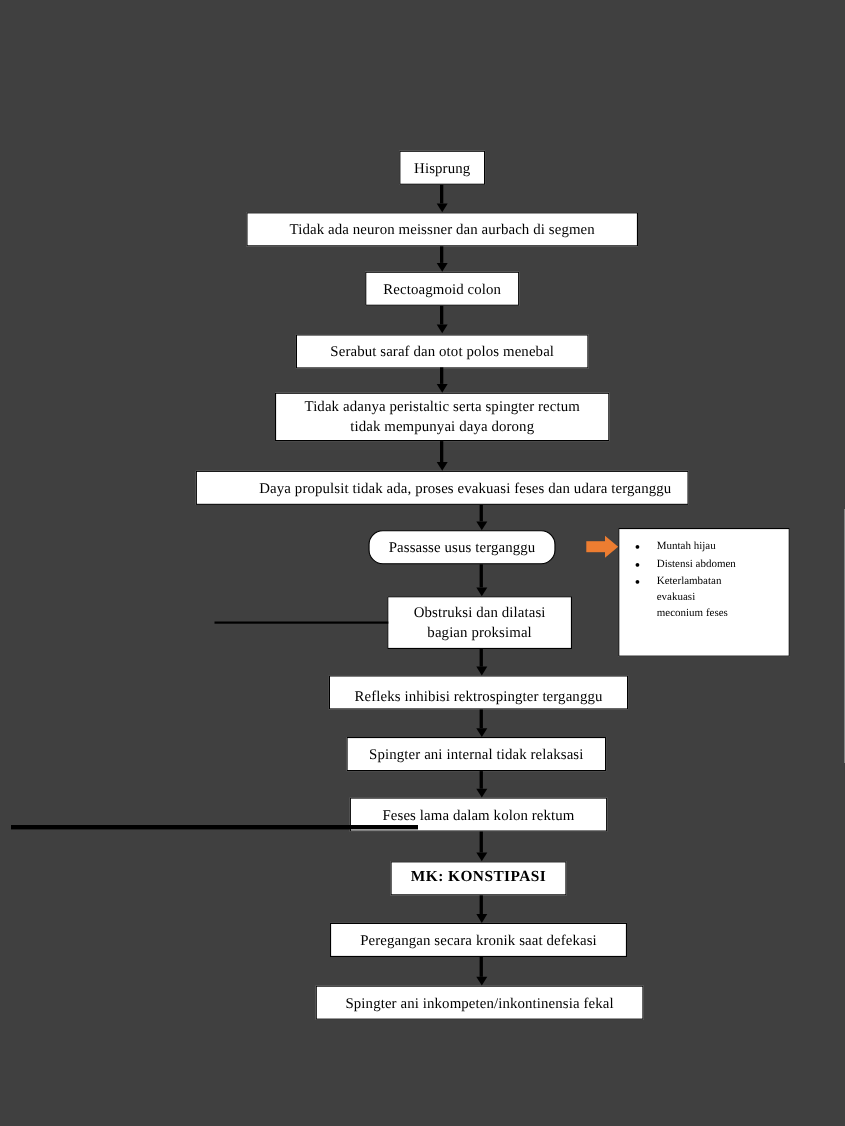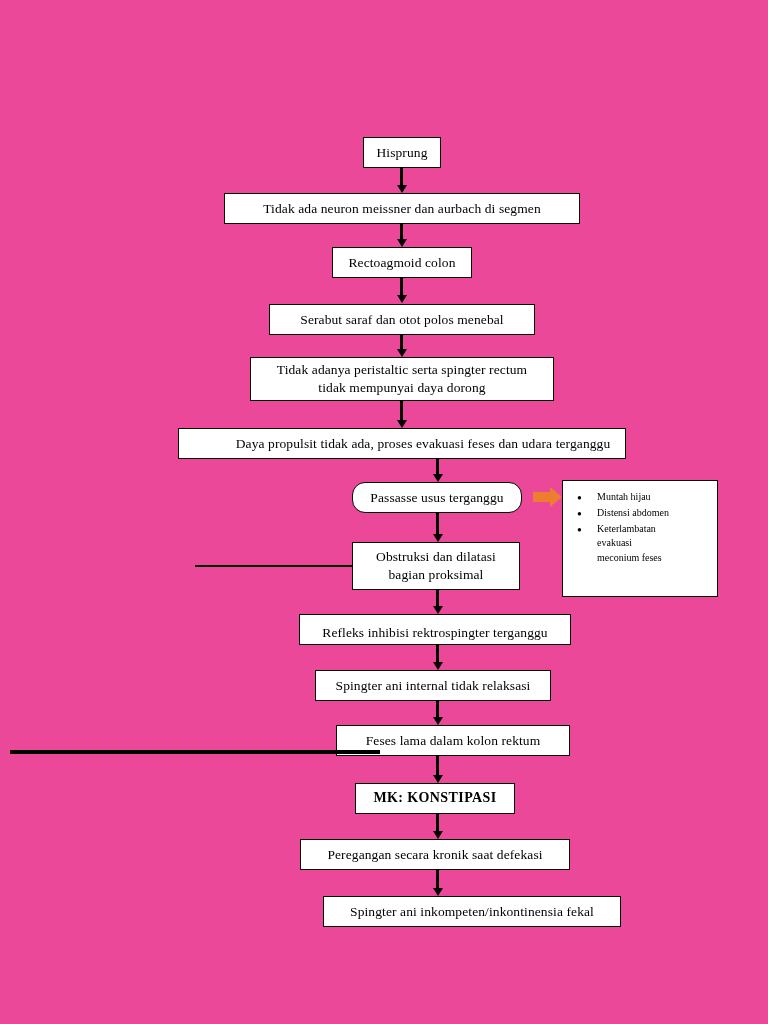--- a/index.html
+++ b/index.html
@@ -9,21 +9,21 @@
     background: #ffffff;
   }
   body {
     font-family: "Liberation Serif", "DejaVu Serif", serif;
     color: #000000;
   }
   #canvas {
     position: relative;
     width: 768px;
     height: 1024px;
-    background: #ec4899;
+    background: #404040;
     overflow: hidden;
   }
   .node {
     position: absolute;
     box-sizing: border-box;
     border: 1px solid #000000;
     background: #ffffff;
     display: flex;
     align-items: center;
     justify-content: center;
@@ -139,50 +139,50 @@
 
   <div class="node" style="left:250px; top:357px; width:304px; height:44px;">
     <span class="txt">Tidak adanya peristaltic serta spingter rectum
 tidak mempunyai daya dorong</span>
   </div>
 
   <div class="node" style="left:178px; top:428px; width:448px; height:31px;padding-left:48px;">
     <span class="txt">Daya propulsit tidak ada, proses evakuasi feses dan udara terganggu</span>
   </div>
 
-  <div class="node" style="left:352px; top:482px; width:170px; height:31px;border-radius:13px;">
+  <div class="node" style="left:335px; top:482px; width:170px; height:31px;border-radius:13px;">
     <span class="txt">Passasse usus terganggu</span>
   </div>
 
   <div class="node" style="left:352px; top:542px; width:168px; height:48px;">
     <span class="txt">Obstruksi dan dilatasi
 bagian proksimal</span>
   </div>
 
   <div class="node" style="left:299px; top:614px; width:272px; height:31px;align-items:flex-end;">
     <span class="txt">Refleks inhibisi rektrospingter terganggu</span>
   </div>
 
   <div class="node" style="left:315px; top:670px; width:236px; height:31px;">
     <span class="txt">Spingter ani internal tidak relaksasi</span>
   </div>
 
-  <div class="node" style="left:318px; top:725px; width:234px; height:31px;margin-left:18px;">
+  <div class="node" style="left:318px; top:725px; width:234px; height:31px;">
     <span class="txt">Feses lama dalam kolon rektum</span>
   </div>
 
   <div class="node bold" style="left:355px; top:783px; width:160px; height:31px;">
     <span class="txt">MK: KONSTIPASI</span>
   </div>
 
   <div class="node" style="left:300px; top:839px; width:270px; height:31px;">
     <span class="txt">Peregangan secara kronik saat defekasi</span>
   </div>
 
-  <div class="node" style="left:287px; top:896px; width:298px; height:31px;margin-left:36px;">
+  <div class="node" style="left:287px; top:896px; width:298px; height:31px;">
     <span class="txt">Spingter ani inkompeten/inkontinensia fekal</span>
   </div>
 
   <div class="conn" style="left:400px; top:168px; height:25px;">
     <div class="shaft" style="height:17px;"></div>
     <div class="head" style="top:17px;"></div>
   </div>
   <div class="conn" style="left:400px; top:224px; height:23px;">
     <div class="shaft" style="height:15px;"></div>
     <div class="head" style="top:15px;"></div>

